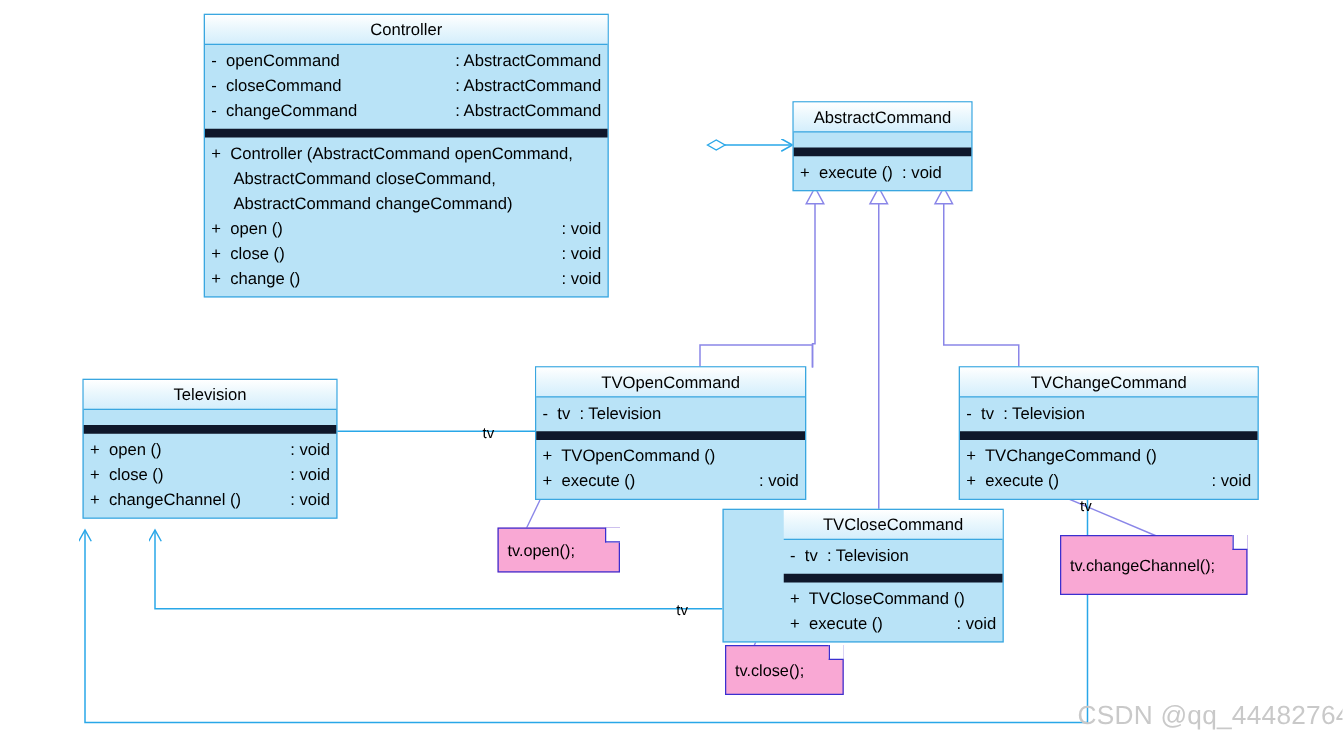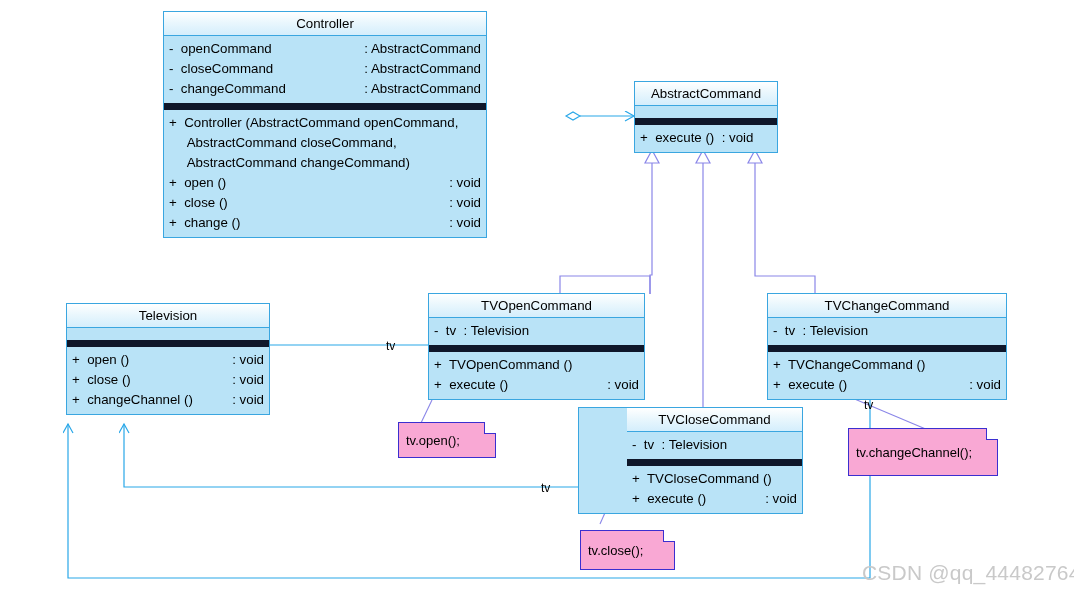--- a/index.html
+++ b/index.html
@@ -247,21 +247,21 @@
         <span class="l">+  execute ()</span>
         <span class="r">: void</span>
       </div>
     </div>
   </div>
 
   <div class="note" style="left:398px;top:422px;width:98px;height:36px;">
     <span>tv.open();</span>
   </div>
 
-  <div class="note" style="left:580px;top:530px;width:95px;height:40px;">
+  <div class="note" style="left:580px;top:516px;width:95px;height:40px;">
     <span>tv.close();</span>
   </div>
 
   <div class="note" style="left:848px;top:428px;width:150px;height:48px;">
     <span>tv.changeChannel();</span>
   </div>
 
   <div class="elabel" style="left:386px;top:339px;">tv</div>
   <div class="elabel" style="left:541px;top:481px;">tv</div>
   <div class="elabel" style="left:864px;top:398px;">tv</div>

